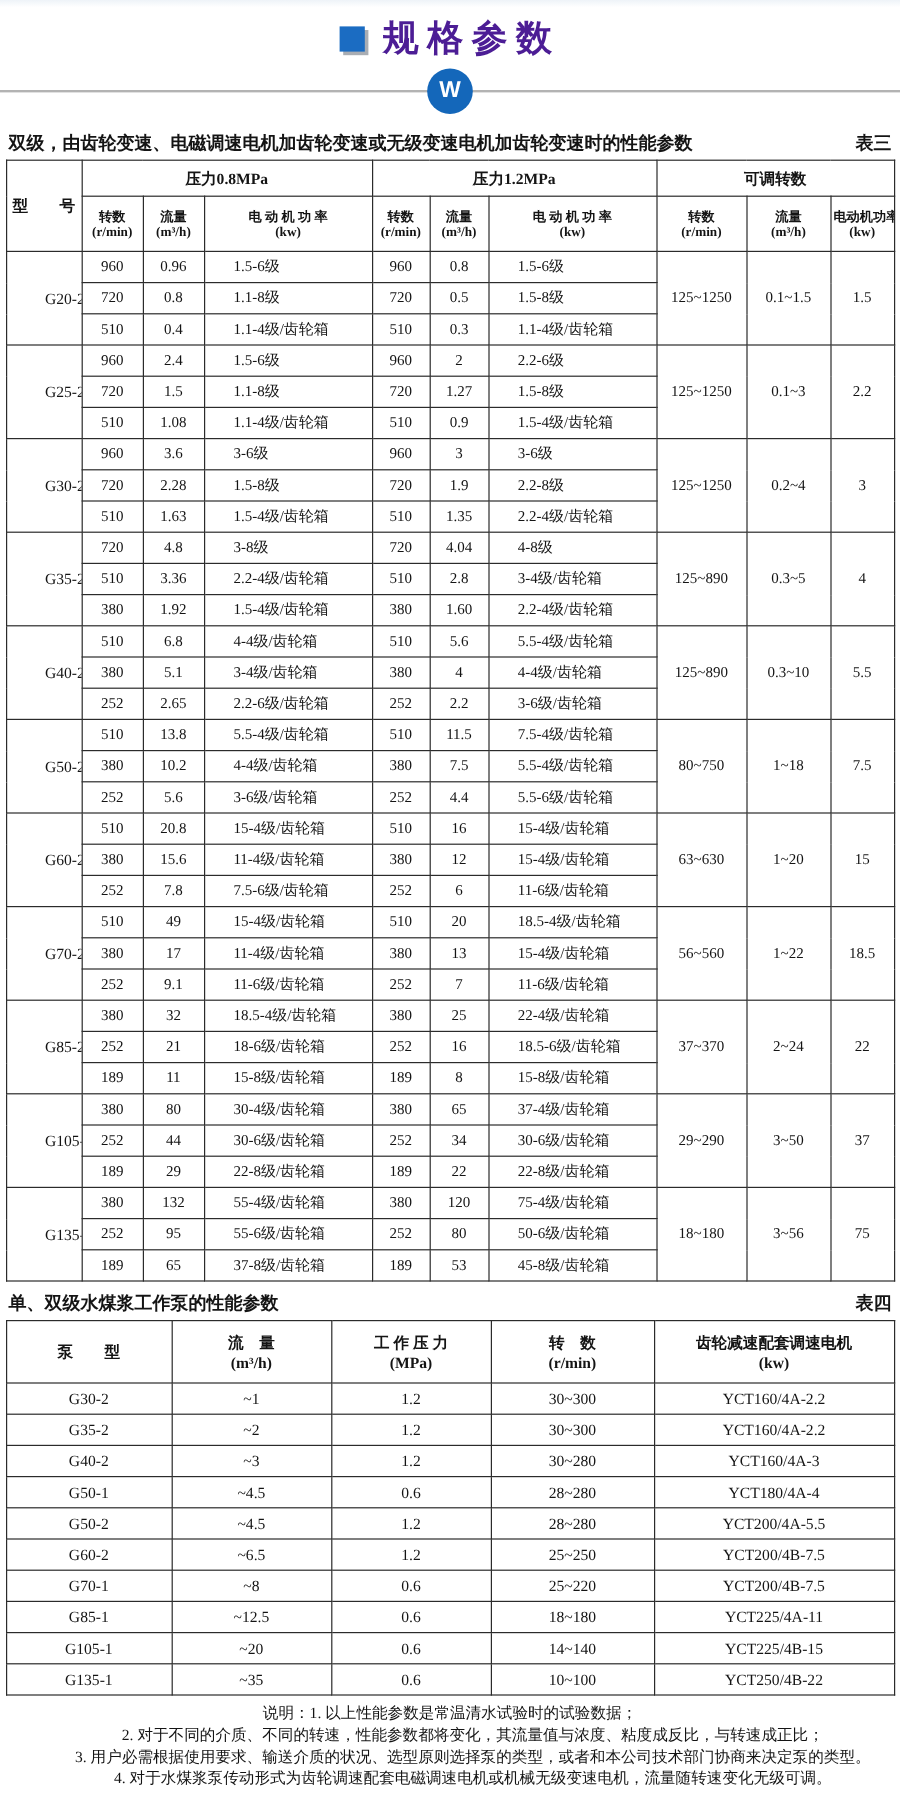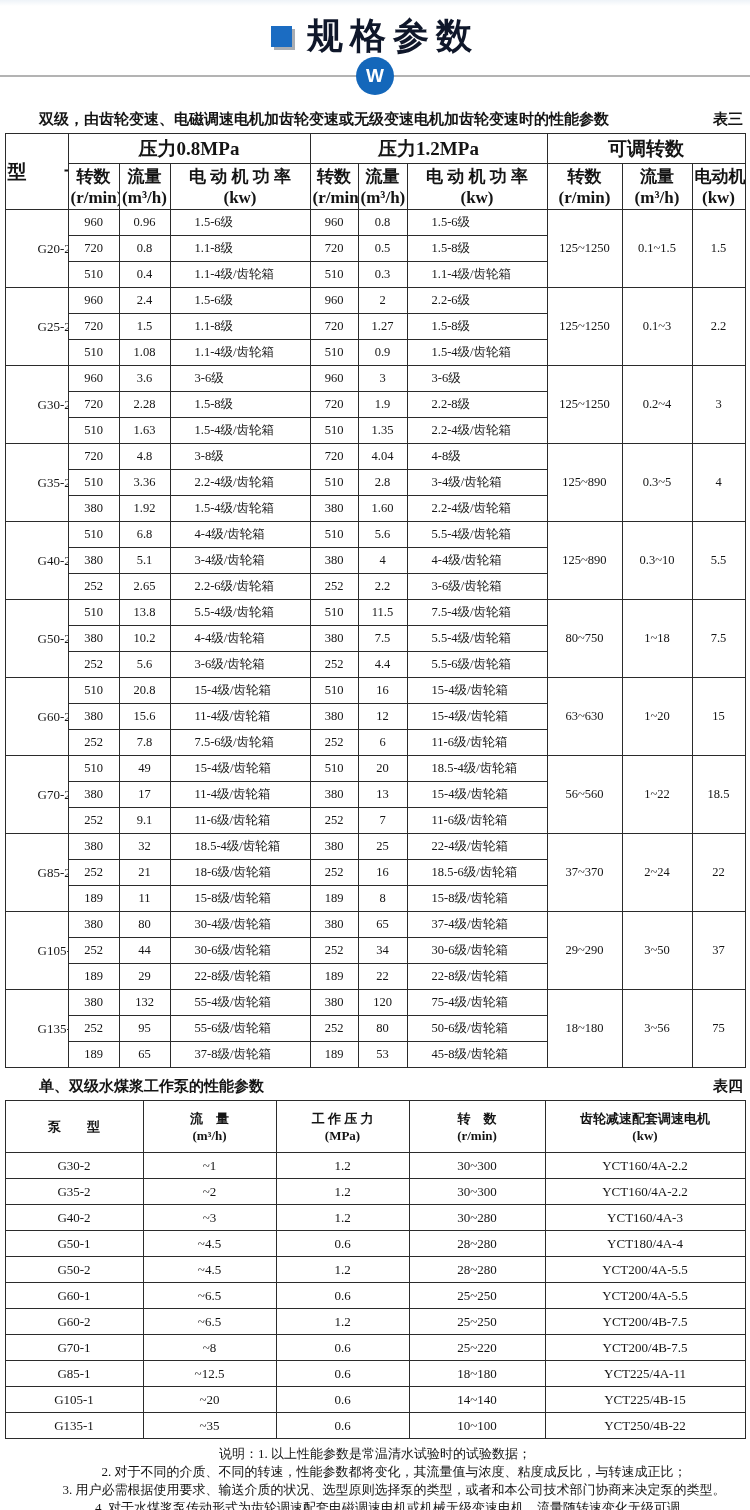--- a/index.html
+++ b/index.html
@@ -7,43 +7,43 @@
   body {
     width:750px; height:1510px; overflow:hidden; position:relative;
     font-family:"Liberation Serif","DejaVu Serif",serif; color:#141414;
     background:linear-gradient(180deg,#eef3f8 0,#ffffff 6px);
   }
   .doc-header { text-align:center; padding-top:12px; height:54px; }
   .title-wrap { display:inline-flex; align-items:center; gap:15px; }
   .title-square { width:21px; height:21px; background:#1b6cc2; box-shadow:3px 3px 0 #a9adb3; }
   .page-title {
     font-family:"Liberation Sans","DejaVu Sans",sans-serif;
-    font-size:36px; font-weight:bold; letter-spacing:7px; color:#0f172a;
+    font-size:30px; font-weight:bold; letter-spacing:7px; color:#4c1d95;
   }
   .divider { position:relative; margin-top:2px; height:40px; }
   .divider-line { position:absolute; top:19px; left:0; right:0; border-top:2px solid #b3b3b3; }
   .w-badge {
     position:absolute; left:50%; top:20px; transform:translate(-50%,-50%);
     width:38px; height:38px; border-radius:50%; background:#1467ba; color:#fff;
     font-family:"Liberation Sans","DejaVu Sans",sans-serif; font-weight:bold; font-size:19px;
     display:flex; align-items:center; justify-content:center;
   }
   .caption-row {
     display:flex; justify-content:space-between; align-items:flex-end;
-    padding:0 7px; font-size:15px; font-weight:bold; margin-top:14px;margin-left:32px;
+    padding:0 7px; font-size:15px; font-weight:bold; margin-top:14px;
   }
   table { border-collapse:collapse; table-layout:fixed; width:740px; margin:4px auto 0; background:#fff; }
   th, td {
     border:1px solid #2b2b2b; text-align:center; vertical-align:middle;
     font-size:12.5px; padding:0 2px; overflow:hidden; white-space:nowrap;
   }
   th { font-weight:bold; }
   #table3 { border:1.5px solid #222; }
-  #table3 .group-row th { height:30px; font-size:19px; }
-  #table3 .sub-row th { height:46px; font-size:17px; }
+  #table3 .group-row th { height:30px; font-size:13px; }
+  #table3 .sub-row th { height:46px; font-size:11px; }
   #table3 th .unit { font-weight:bold; }
   #table3 tbody td { height:26px; }
   #table3 td.power-cell { text-align:left; padding-left:24px; }
   #table3 td.model-cell { font-size:13px;padding-left:32px; }
   #table4 { border:1.5px solid #222; }
   #table4 th { height:26px; font-size:13px; }
   #table4 th.two-line { height:52px; }
   #table4 tbody td { height:26px; font-size:13px; }
   .notes { margin:6px 6px 0 6px; font-size:13px; line-height:18px; }
   .note-line { white-space:nowrap;text-align:center; }
@@ -504,27 +504,20 @@
         <td>YCT180/4A-4</td>
       </tr>
       <tr>
         <td>G50-2</td>
         <td>~4.5</td>
         <td>1.2</td>
         <td>28~280</td>
         <td>YCT200/4A-5.5</td>
       </tr>
       <tr>
-        <td>G60-1</td>
-        <td>~6.5</td>
-        <td>0.6</td>
-        <td>25~250</td>
-        <td>YCT200/4A-5.5</td>
-      </tr>
-      <tr>
         <td>G60-2</td>
         <td>~6.5</td>
         <td>1.2</td>
         <td>25~250</td>
         <td>YCT200/4B-7.5</td>
       </tr>
       <tr>
         <td>G70-1</td>
         <td>~8</td>
         <td>0.6</td>

